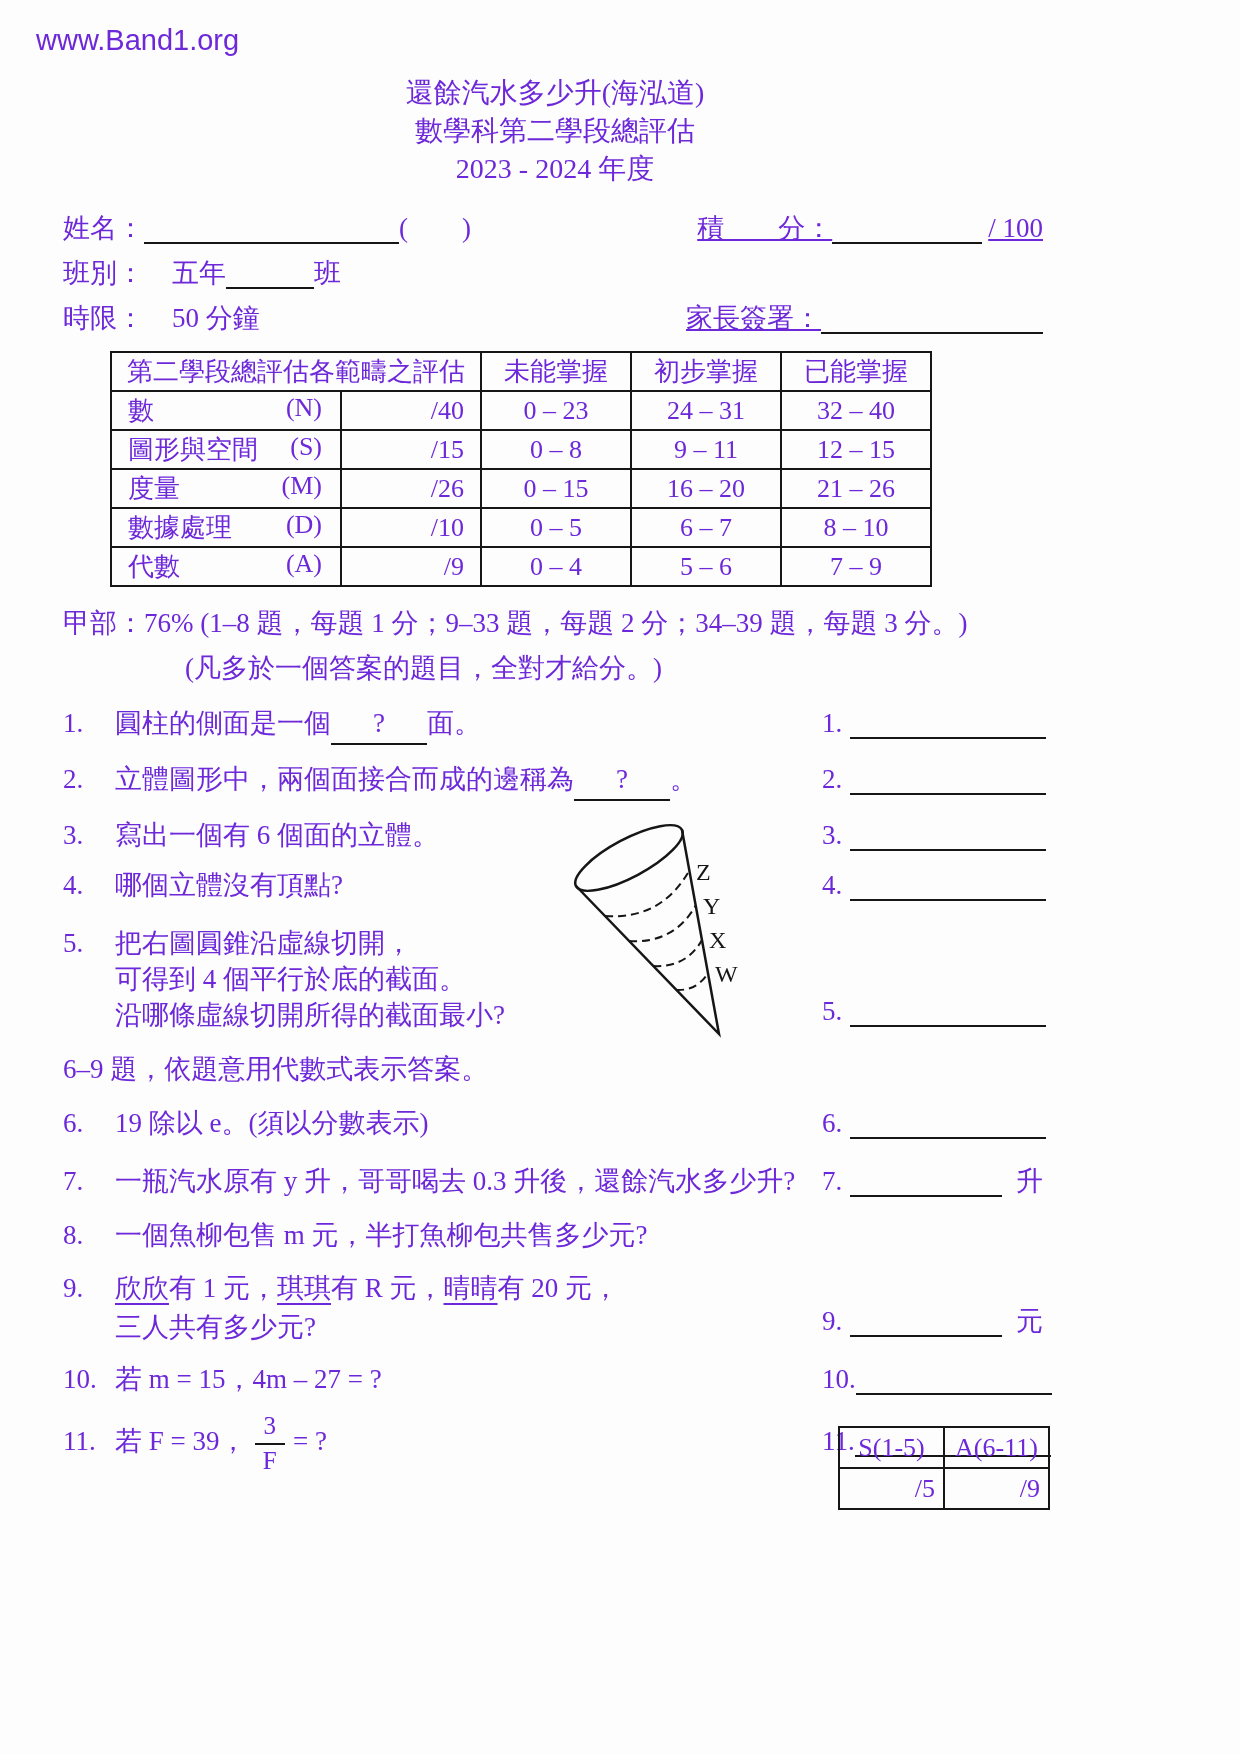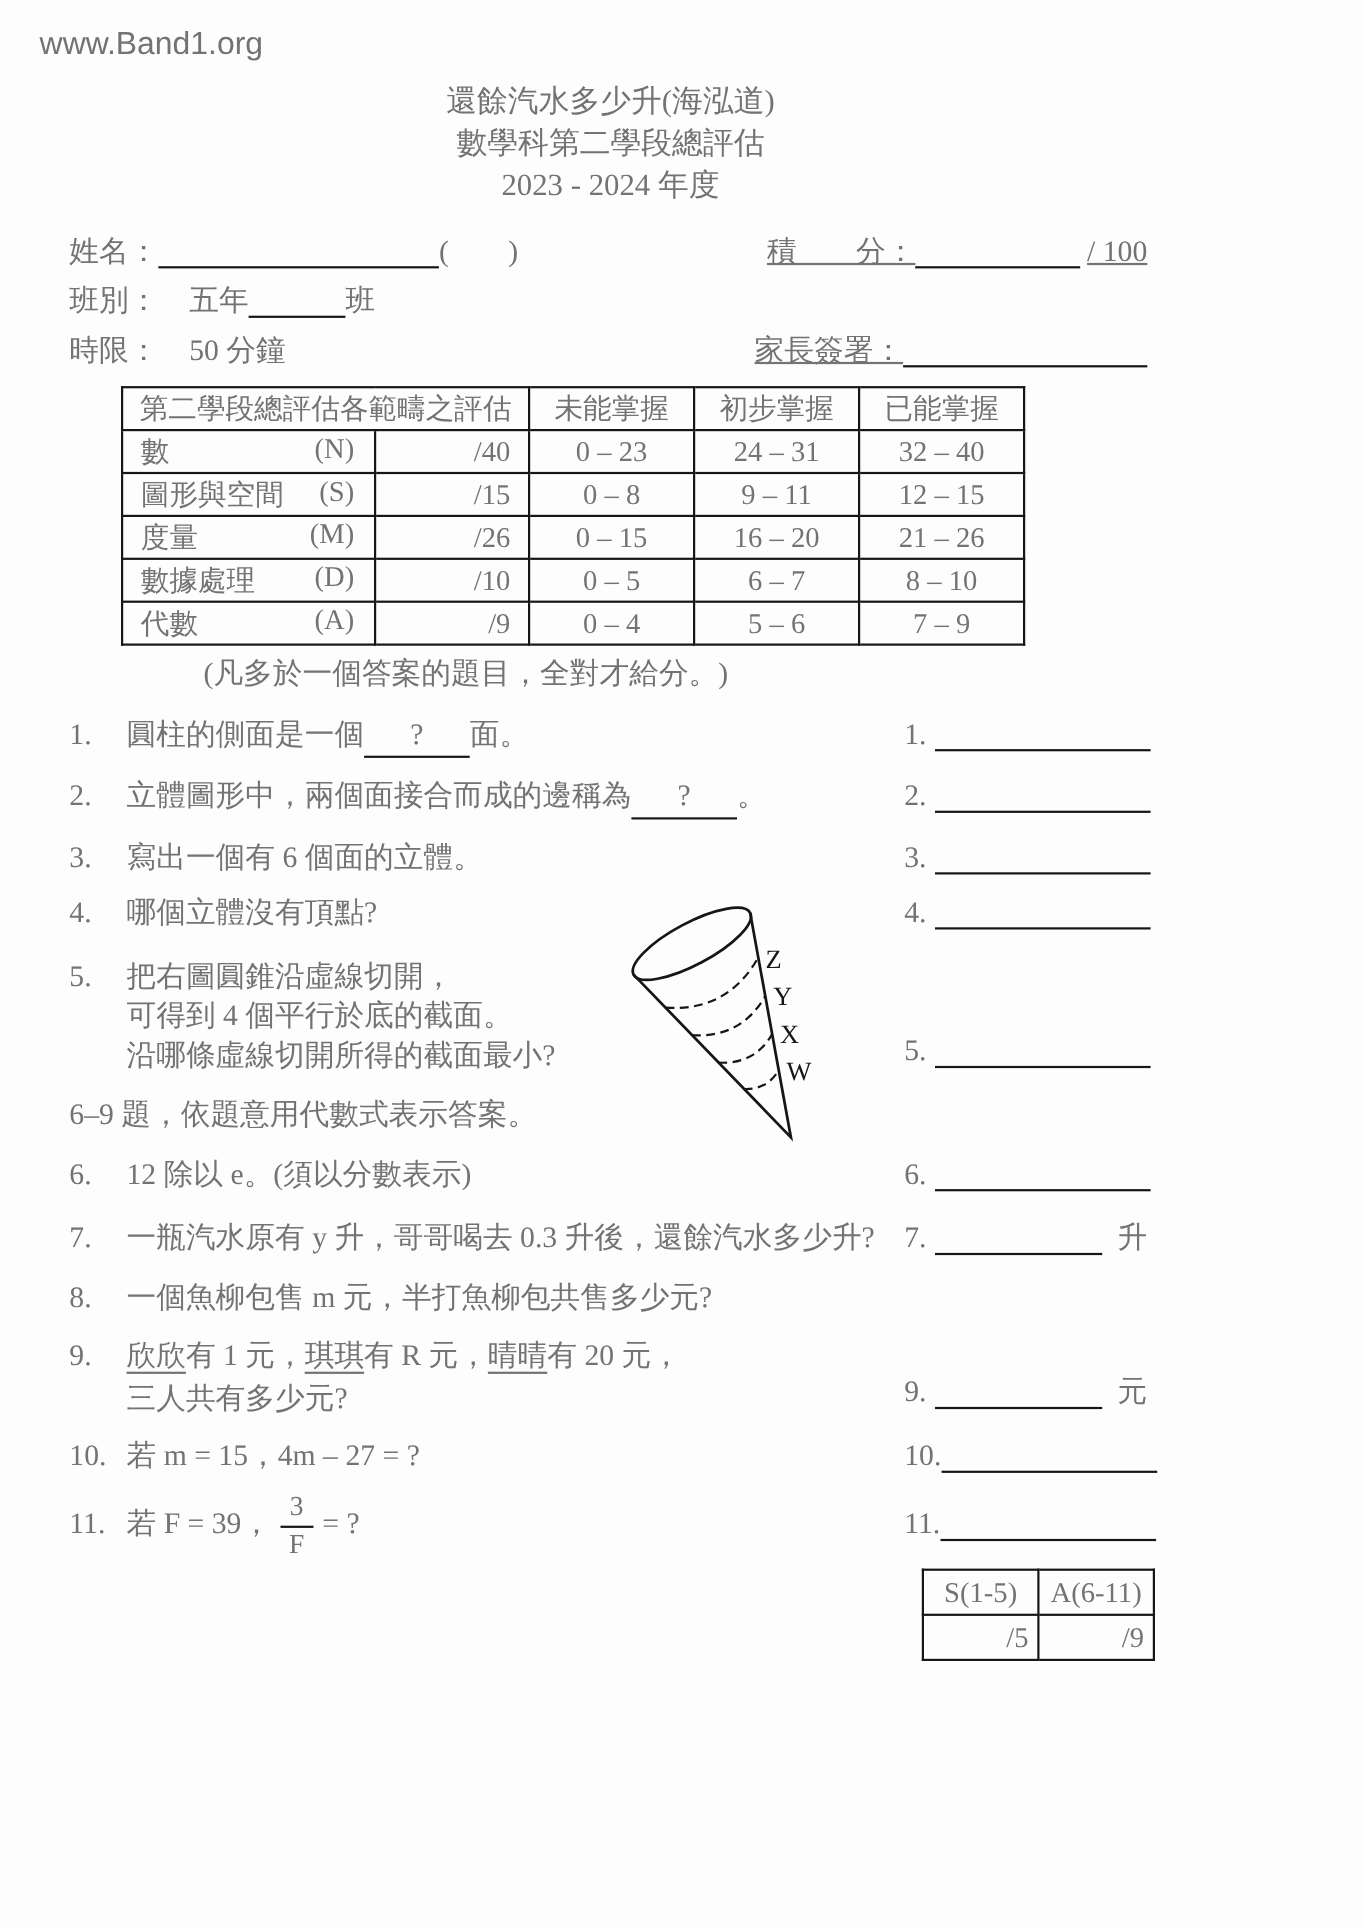--- a/index.html
+++ b/index.html
@@ -1,19 +1,19 @@
 <!DOCTYPE html>
 <html><head>
 <meta charset="utf-8">
 <style>
   * { box-sizing: border-box; }
   html, body { margin: 0; padding: 0; background: #d8d8d8; }
   .page {
     width: 1240px; height: 1754px; position: relative; margin: 0 auto;
-    background: #fdfdfd; color: #737373; overflow: hidden;
+    background: #fdfdfd; color: #6d28d9; overflow: hidden;
     font-family: "Liberation Serif", "DejaVu Serif", serif; font-size: 27px;
   }
   .watermark {
     position: absolute; top: 24px; left: 36px;
     font-family: "Liberation Sans", "DejaVu Sans", sans-serif; font-size: 29px;
   }
   .title-block { padding-top: 74px; width: 1110px; text-align: center; font-size: 28px; line-height: 38px; }
 
   .info { margin: 18px 0 0 63px; width: 980px; }
   .info-row { position: relative; height: 45px; line-height: 45px; white-space: nowrap; }
@@ -167,20 +167,21 @@
             </span>
           </td>
       <td class="scorecell">/9</td>
       <td class="range">0 – 4</td>
       <td class="range">5 – 6</td>
       <td class="range">7 – 9</td>
     </tr>
   </tbody>
     </table>
 
+  <div class="section-heading">甲部：76% (1–8 題，每題 1 分；9–33 題，每題 2 分；34–39 題，每題 3 分。)</div>
   <div class="section-note">(凡多於一個答案的題目，全對才給分。)</div>
 
   <div class="q-area">
 
     <div class="q-row mt16">
       <span class="q-num">1.</span><span>圓柱的側面是一個</span><span class="qblank">?</span><span>面。</span>
       <span class="ans"><span class="ans-num">1.</span><span class="blank ans-line"></span></span>
     </div>
 
     <div class="q-row mt16">
@@ -205,21 +206,21 @@
         <div>沿哪條虛線切開所得的截面最小?</div>
       </span>
       <span class="ans" style="top:66px;"><span class="ans-num">5.</span><span class="blank ans-line"></span></span>
     </div>
 
     <div class="q-row mt16">
       <span>6–9 題，依題意用代數式表示答案。</span>
     </div>
 
     <div class="q-row mt14">
-      <span class="q-num">6.</span><span>12 除以 e。(須以分數表示)</span>
+      <span class="q-num">6.</span><span>19 除以 e。(須以分數表示)</span>
       <span class="ans"><span class="ans-num">6.</span><span class="blank ans-line"></span></span>
     </div>
 
     <div class="q-row mt18">
       <span class="q-num">7.</span><span>一瓶汽水原有 y 升，哥哥喝去 0.3 升後，還餘汽水多少升?</span>
       <span class="ans"><span class="ans-num">7.</span><span class="blank ans-line-short ans-line"></span><span class="unit">升</span></span>
     </div>
 
     <div class="q-row mt14">
       <span class="q-num">8.</span><span>一個魚柳包售 m 元，半打魚柳包共售多少元?</span>

